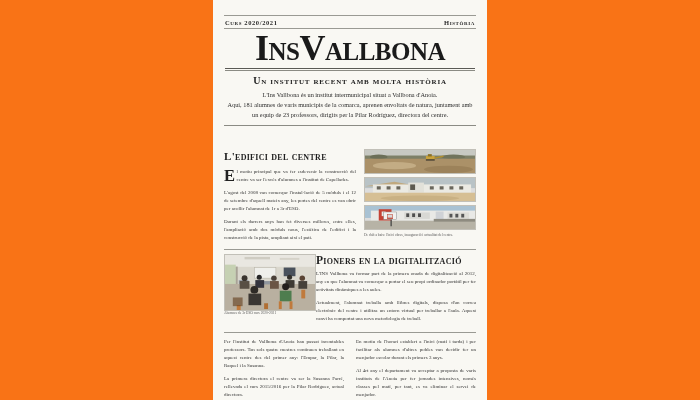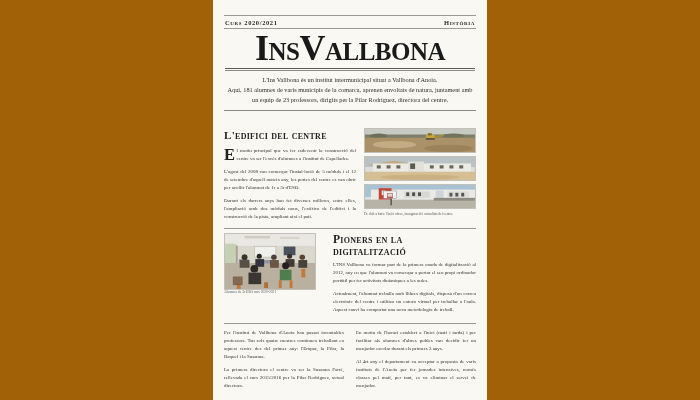--- a/index.html
+++ b/index.html
@@ -1,18 +1,18 @@
 <!DOCTYPE html>
 <html><head>
 <meta charset="utf-8">
 <style>
   * { margin:0; padding:0; box-sizing:border-box; }
   html,body { width:700px; height:400px; background:#000; overflow:hidden;
               font-family:"Liberation Serif","DejaVu Serif",serif; }
-  .stage { position:relative; width:700px; height:400px; background:#a16207; }
+  .stage { position:relative; width:700px; height:400px; background:#f97316; }
   .paper { position:absolute; left:213px; top:0; width:274px; height:400px;
            background:#f9f8f3; padding:0 11px; color:#1d1d1d; overflow:hidden; }
 
   
   .rule-thin   { border-top:1px solid #9a9a93; }
   .rule-mid    { border-top:1.5px solid #8b8b84; }
   .top-rule    { margin-top:15px; }
   .header-row  { display:flex; justify-content:space-between; align-items:center;
                  font-variant:small-caps; font-size:6.5px; letter-spacing:.6px;
                  color:#2a2a2a; padding:2.5px 1px; font-weight:bold;
@@ -31,31 +31,31 @@
   .art-title   { font-variant:small-caps; font-weight:bold; font-size:11px;
                  letter-spacing:.3px; color:#1f1f1f; }
   .body-p      { font-size:5px; line-height:1.6; text-align:justify;
                  color:#343434; margin-bottom:5px; }
   .drop-cap    { float:left; font-size:16.5px; line-height:.8; font-weight:bold;
                  padding:1px 1.5px 0 0; color:#222; }
   .caption     { font-size:3.6px; color:#5a5a5a; }
 
   
   .sec1-rule   { margin-top:5px; }
-  .section1    { display:flex; gap:8px; margin-top:16px; }
+  .section1    { display:flex; gap:8px; margin-top:22px; }
   .col-edifici { width:132px; }
   .col-edifici .art-title { margin-bottom:6px; margin-top:2px; }
   .col-photos  { width:112px; padding-top:1px; }
   .photo       { border:1px solid #c2c0b8; background:#ddd; margin-bottom:3px;
                  height:25px; overflow:hidden; }
   .photo svg   { display:block; width:100%; height:100%; }
 
   
   .sec2-rule   { margin-top:2px; }
-  .section2    { display:flex; gap:17px; margin-top:4px; }
+  .section2    { display:flex; gap:0; margin-top:4px; }
   .classroom-wrap { width:92px; }
   .classroom   { width:92px; height:57px; border:1px solid #c2c0b8; overflow:hidden; }
   .classroom svg { display:block; width:100%; height:100%; }
   .col-digital { flex:1; }
   .col-digital .art-title { font-size:11.5px; margin-bottom:4px; }
 
   
   .sec3-rule   { margin-top:4px; }
   .section3    { display:flex; gap:12px; margin-top:5px; }
   .bcol        { flex:1; }
@@ -67,20 +67,21 @@
 <div class="stage">
   <div class="paper">
 
     <div class="rule-thin top-rule"></div>
     <div class="header-row">
       <span>Curs 2020/2021</span>
       <span>Història</span>
     </div>
     <div class="masthead">InsVallbona</div>
     <div class="masthead-rule"></div>
+    <div class="subtitle">Un institut recent amb molta història</div>
 
     <div class="intro">
       <span style="display:block">L'Ins Vallbona és un institut intermunicipal situat a Vallbona d'Anoia.</span>
       <span>Aquí, 181 alumnes de varis municipis de la comarca, aprenen envoltats de natura, juntament amb un equip de 23 professors, dirigits per la Pilar Rodríguez, directora del centre.</span>
     </div>
 
     <div class="rule-mid sec1-rule"></div>
 
     <div class="section1">
       <div class="col-edifici">

